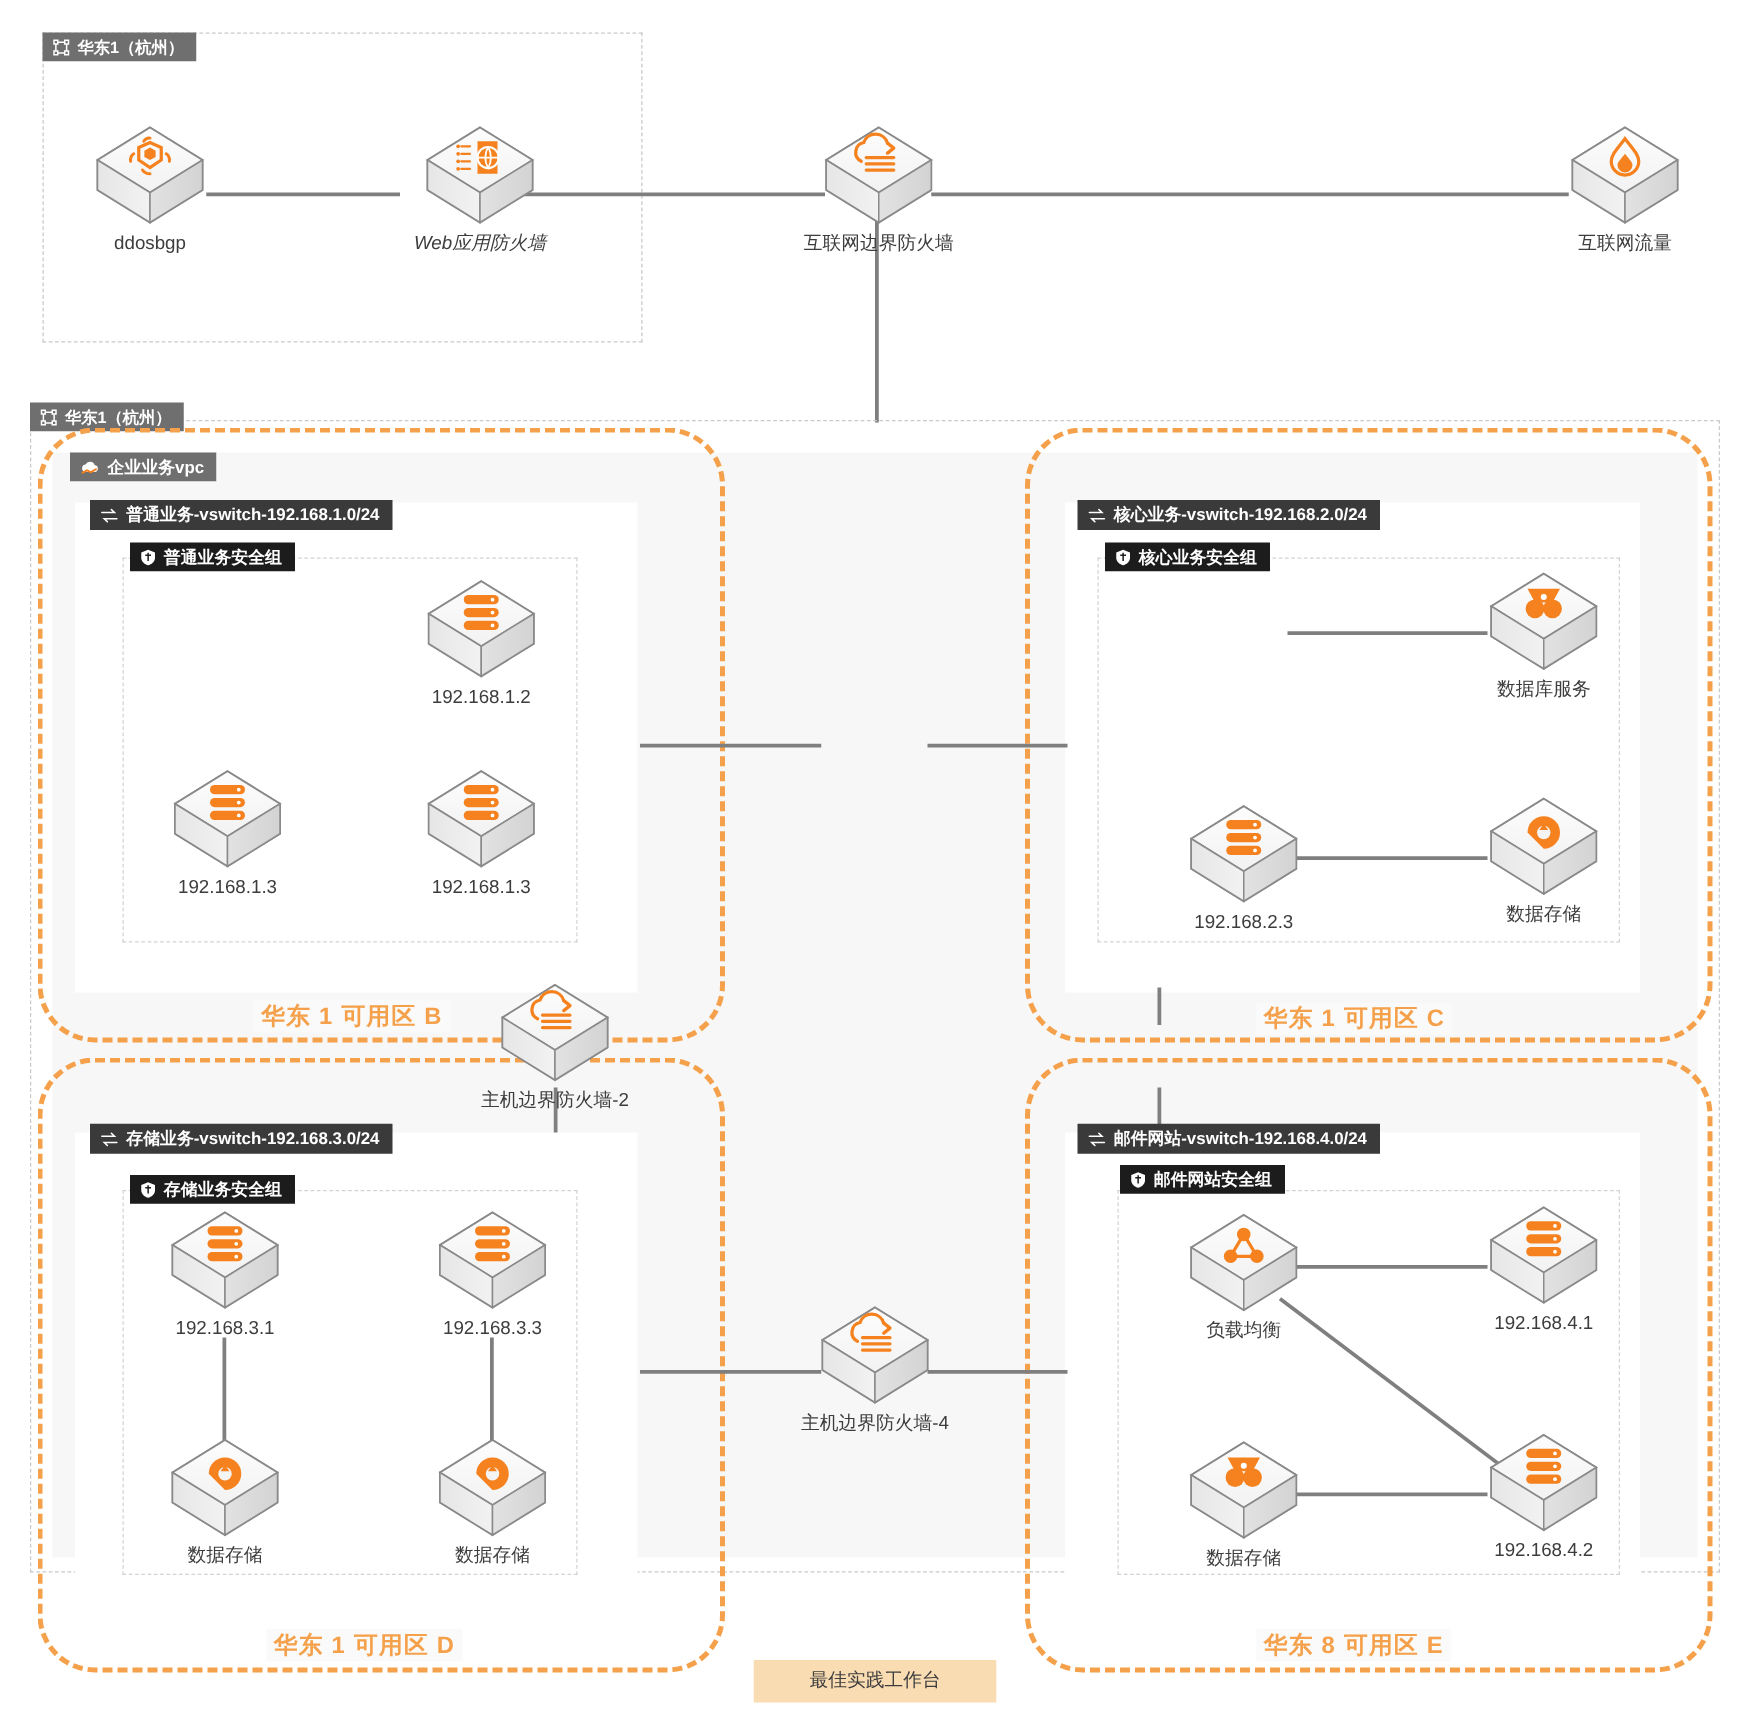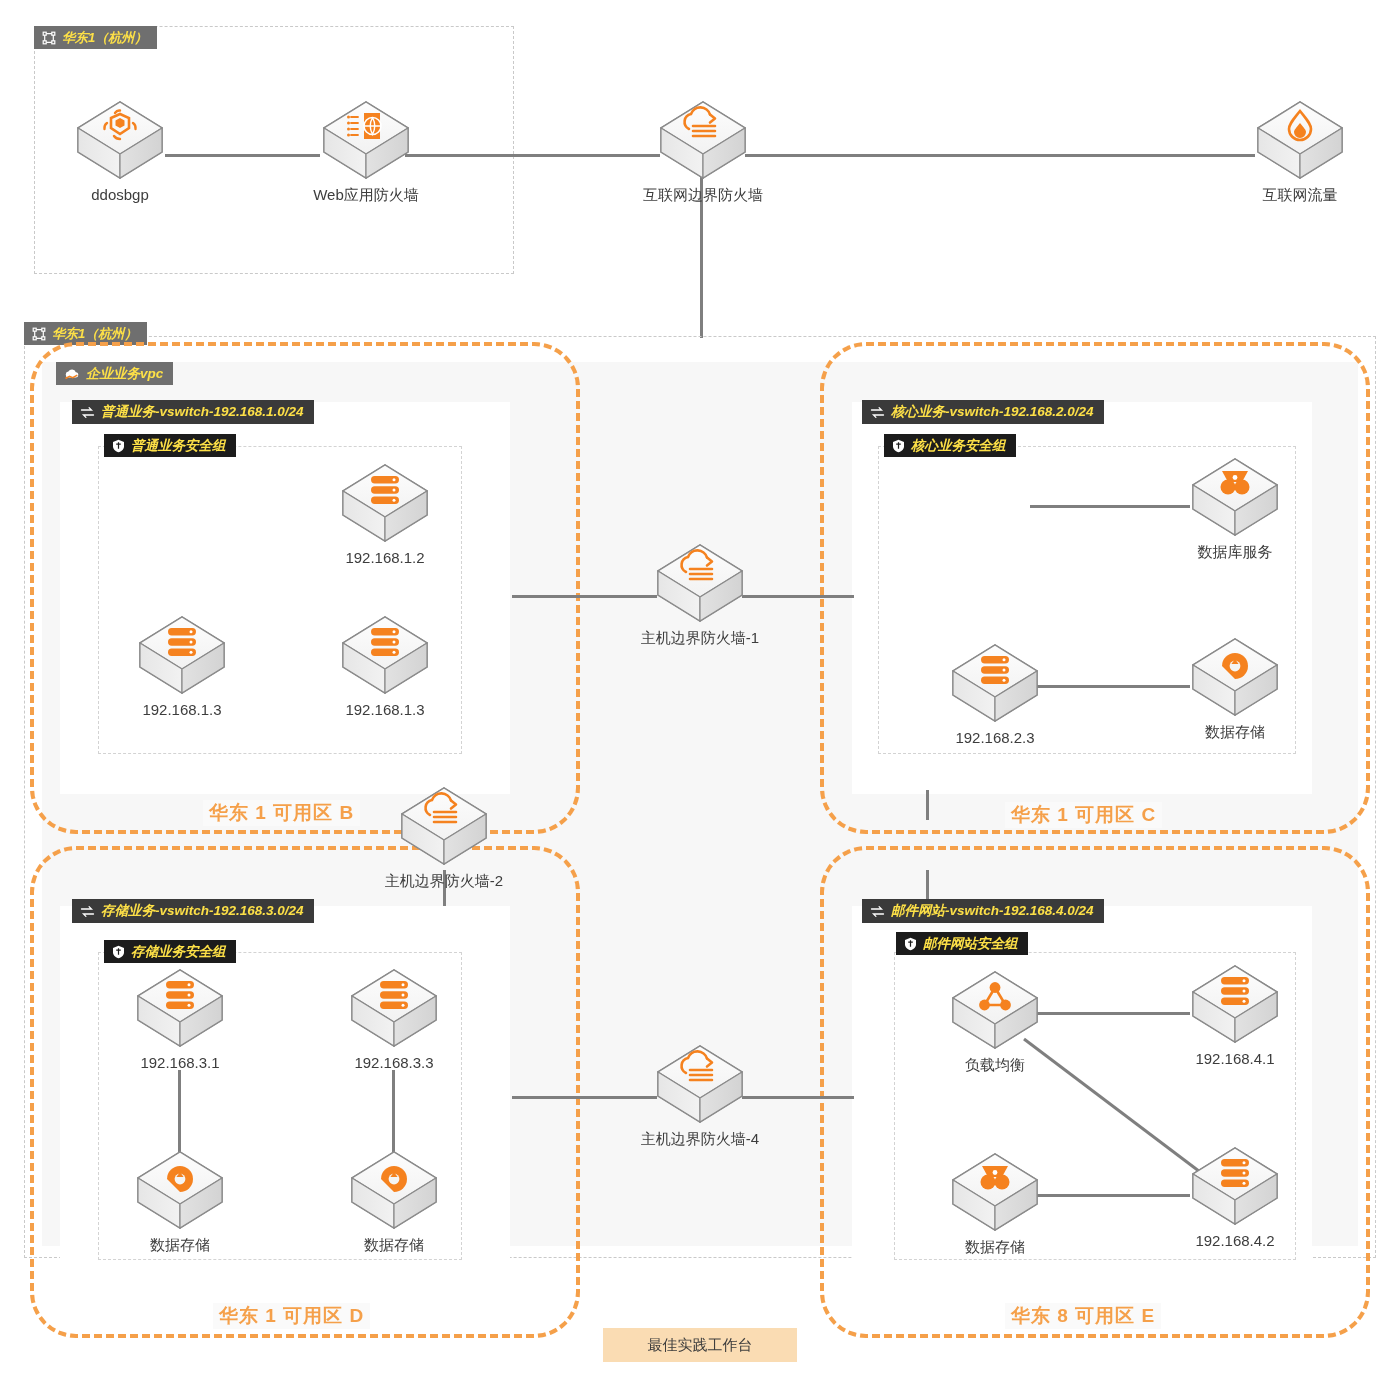--- a/index.html
+++ b/index.html
@@ -61,26 +61,25 @@
   }
 
   
   .tag{
     position:absolute;
     display:flex;
     align-items:center;
     gap:6px;
     height:23px;
     padding:0 10px 0 8px;
-    color:#fde047;
+    color:#ffffff;
     font-size:13.5px;
     font-weight:bold;
     white-space:nowrap;
     box-sizing:border-box;
-    font-style:italic;
   }
   .tag.region{background:#6f6f6f;font-size:13px;}
   .tag.vpc{background:#6f6f6f;}
   .tag.vswitch{background:#3a3a3a;height:24px;font-size:13.5px;}
   .tag.sg{background:#1c1c1c;height:23px;font-size:13.5px;}
   .tag svg{display:block;flex:none;}
 
   
   .wire{
     position:absolute;
@@ -183,21 +182,21 @@
           <path d="M-13 -4 q-3 2 -2.5 6" stroke="#f5821f" stroke-width="2.4" fill="none" stroke-linecap="round"></path>
           <path d="M13 -4 q3 2 2.5 6" stroke="#f5821f" stroke-width="2.4" fill="none" stroke-linecap="round"></path>
           <path d="M-5 -14 q2 -3 5 -2.5" stroke="#f5821f" stroke-width="2.4" fill="none" stroke-linecap="round"></path>
           <path d="M-6 9 q2 3 6 3" stroke="#f5821f" stroke-width="2.4" fill="none" stroke-linecap="round"></path>
         </g>
       </svg>
     </div>
     <div class="nlabel">ddosbgp</div>
   </div>
 
-  <div class="node wide" style="left:291px;top:98px;">
+  <div class="node wide" style="left:309px;top:98px;font-style:italic;">
     <div class="glyphbox">
       <svg width="92" height="82" viewBox="0 0 92 82">
           <use href="#isobox"></use>
         <g transform="translate(46,29)">
           <rect x="-2" y="-14" width="16" height="26" fill="#f5821f"></rect>
           <circle cx="6.5" cy="-1" r="8.5" fill="none" stroke="#fff" stroke-width="1.6"></circle>
           <path d="M6.5 -9.5 q4.5 8.5 0 17 q-4.5 -8.5 0 -17 M-2 -1 h17" stroke="#fff" stroke-width="1.4" fill="none"></path>
           <g stroke="#f5821f" stroke-width="1.8" stroke-linecap="round">
             <path d="M-15 -10 h7 M-15 -4 h7 M-15 2 h7 M-15 8 h7"></path>
           </g>
@@ -404,33 +403,20 @@
           <circle cx="0" cy="3" r="5.4" fill="#f4f4f4"></circle>
           <path d="M0 -4 l3.6 5 h-7.2 Z" fill="#f5821f"></path>
         </g>
       </svg>
     </div>
     <div class="nlabel">数据存储</div>
   </div>
 
   <div class="wire h" style="left:512px;top:595px;width:145px;"></div>
   <div class="wire h" style="left:742px;top:595px;width:112px;"></div>
-  <div class="node wide" style="left:625px;top:541px;">
-    <div class="glyphbox">
-      <svg width="92" height="82" viewBox="0 0 92 82">
-          <use href="#isobox"></use>
-        <g transform="translate(46,29)" stroke="#f5821f" fill="none" stroke-linecap="round">
-          <path d="M-14 2 a8 8 0 0 1 2 -15 a10 10 0 0 1 19 0.5" stroke-width="2.6"></path>
-          <path d="M7 -12.5 l5 4 l-5 4" stroke-width="2.6" stroke-linejoin="round"></path>
-          <path d="M-10 -1 h22 M-10 4 h22 M-10 9 h22" stroke-width="2.6"></path>
-        </g>
-      </svg>
-    </div>
-    <div class="nlabel">主机边界防火墙-1</div>
-  </div>
 
   <div class="wire v" style="left:443px;top:790px;height:30px;"></div>
   <div class="wire v" style="left:443px;top:870px;height:42px;"></div>
   <div class="node wide" style="left:369px;top:784px;">
     <div class="glyphbox">
       <svg width="92" height="82" viewBox="0 0 92 82">
           <use href="#isobox"></use>
         <g transform="translate(46,29)" stroke="#f5821f" fill="none" stroke-linecap="round">
           <path d="M-14 2 a8 8 0 0 1 2 -15 a10 10 0 0 1 19 0.5" stroke-width="2.6"></path>
           <path d="M7 -12.5 l5 4 l-5 4" stroke-width="2.6" stroke-linejoin="round"></path>

